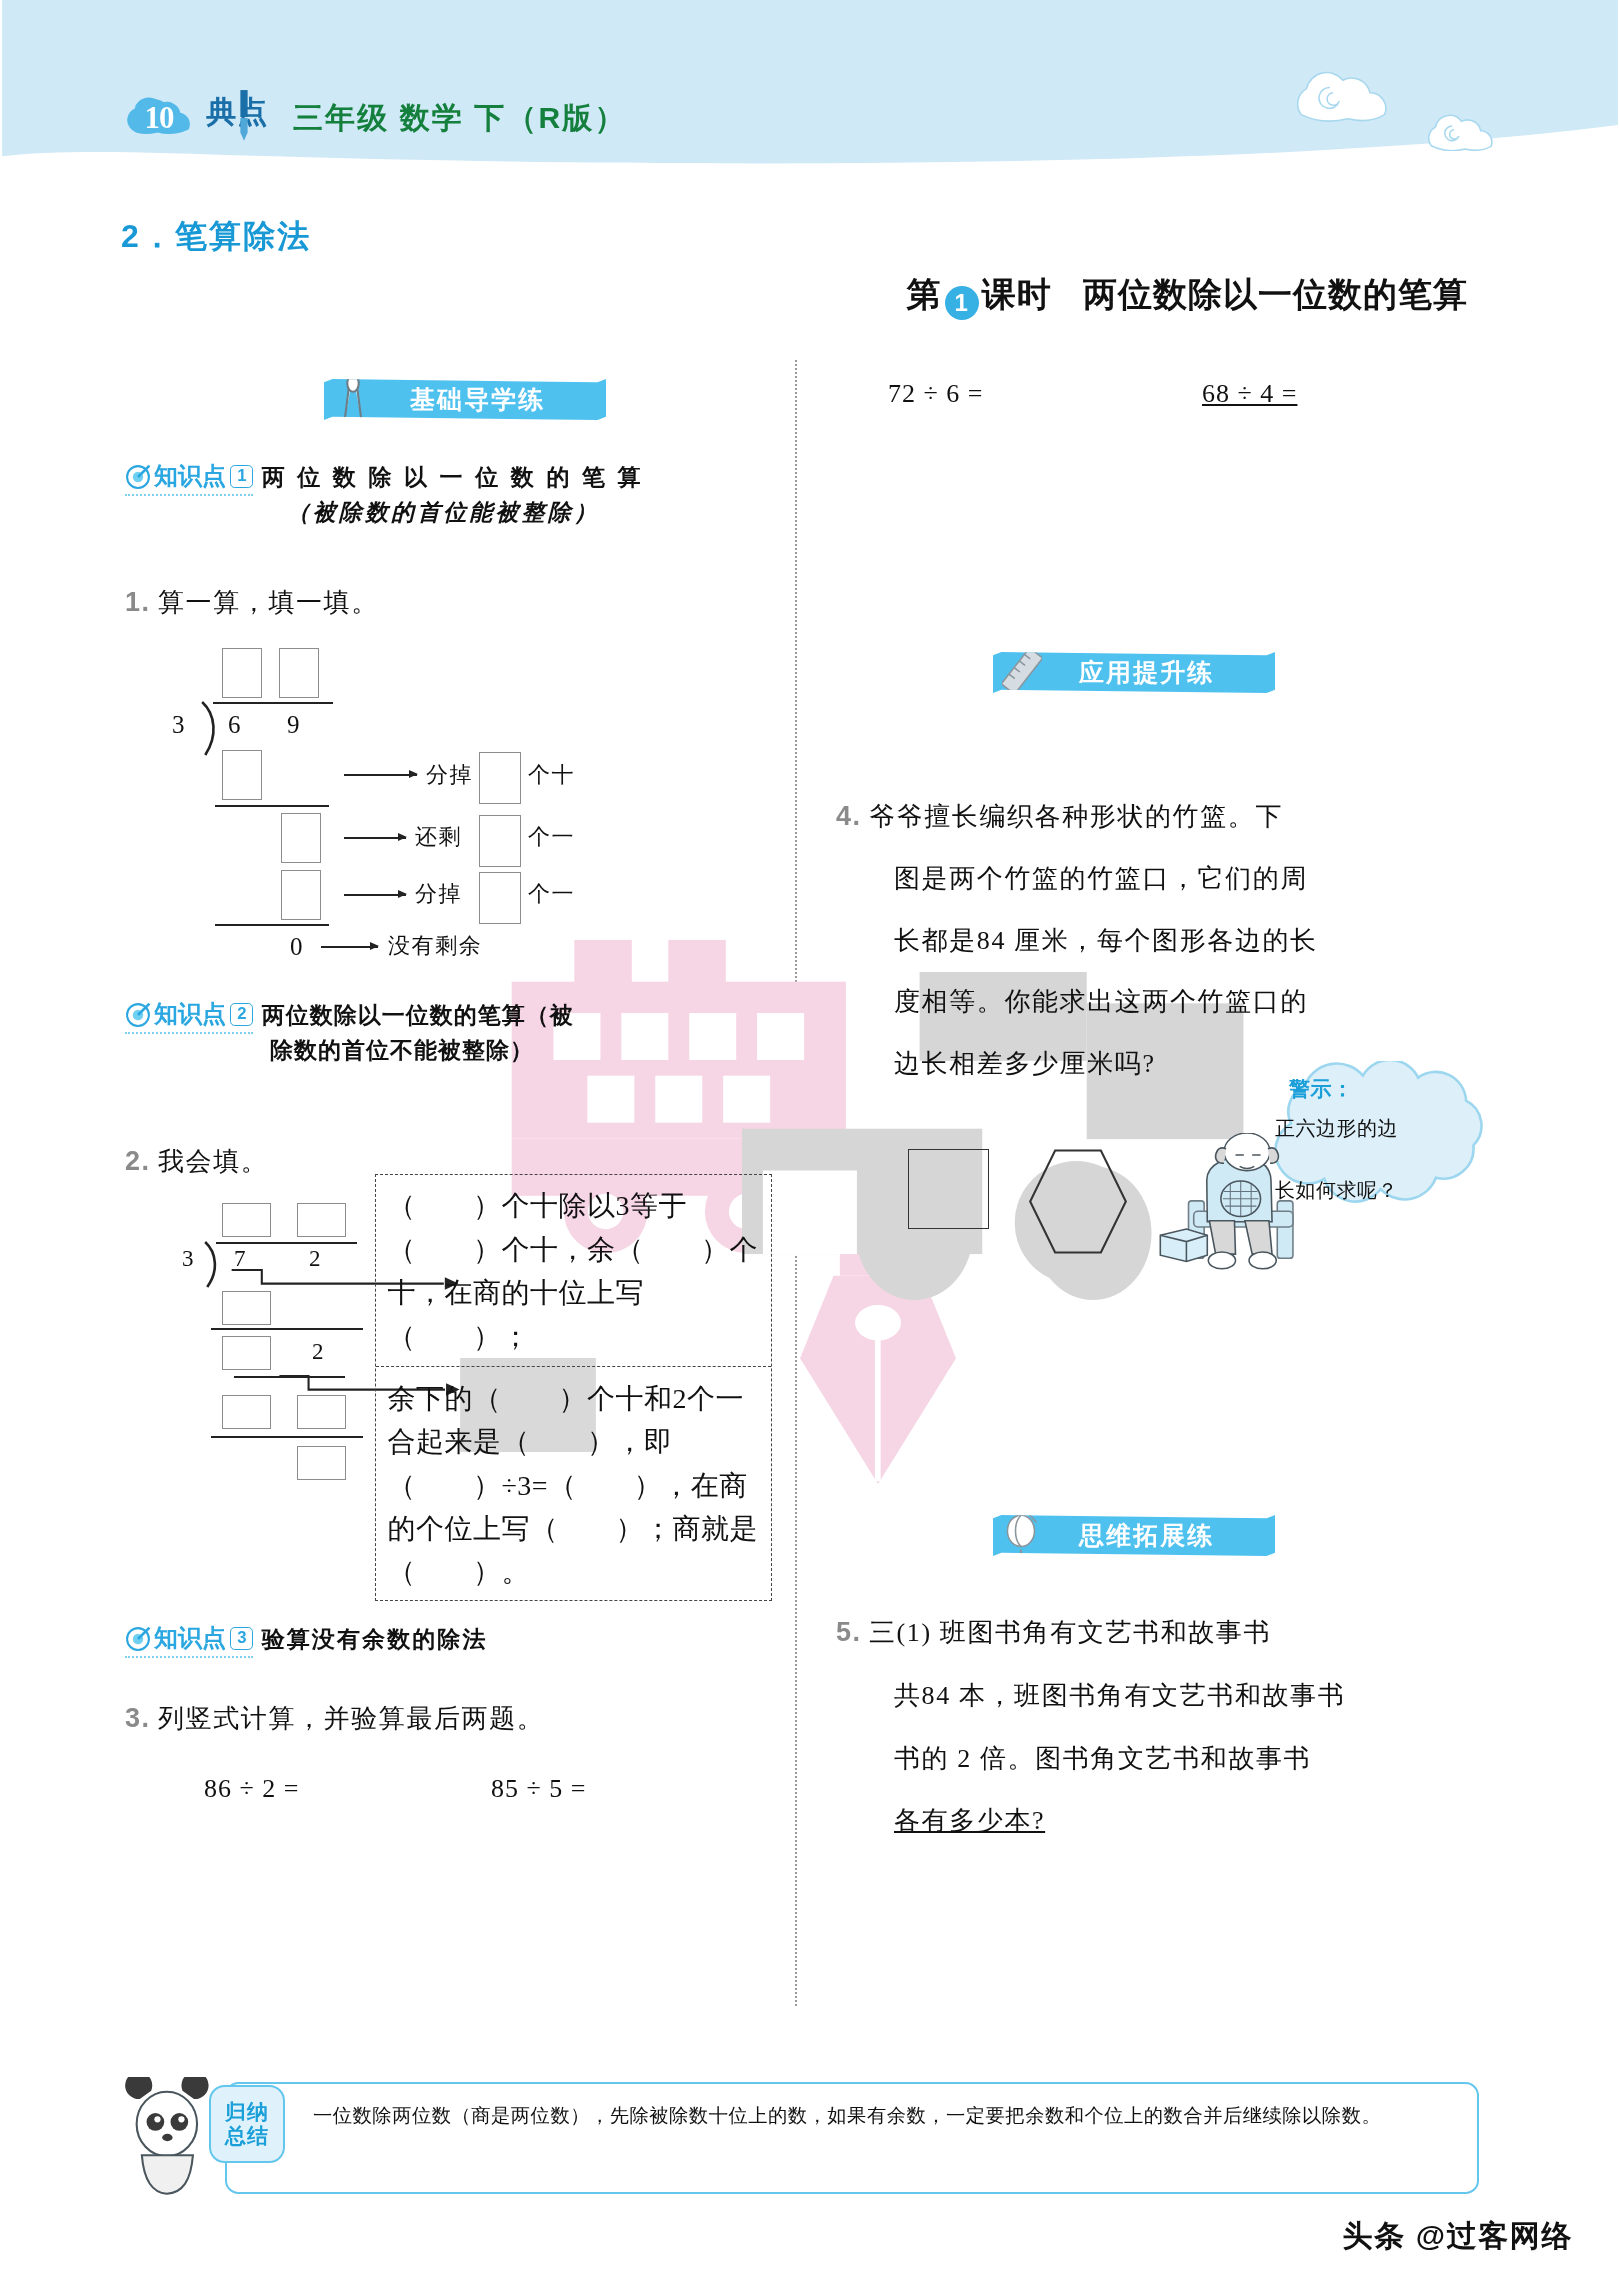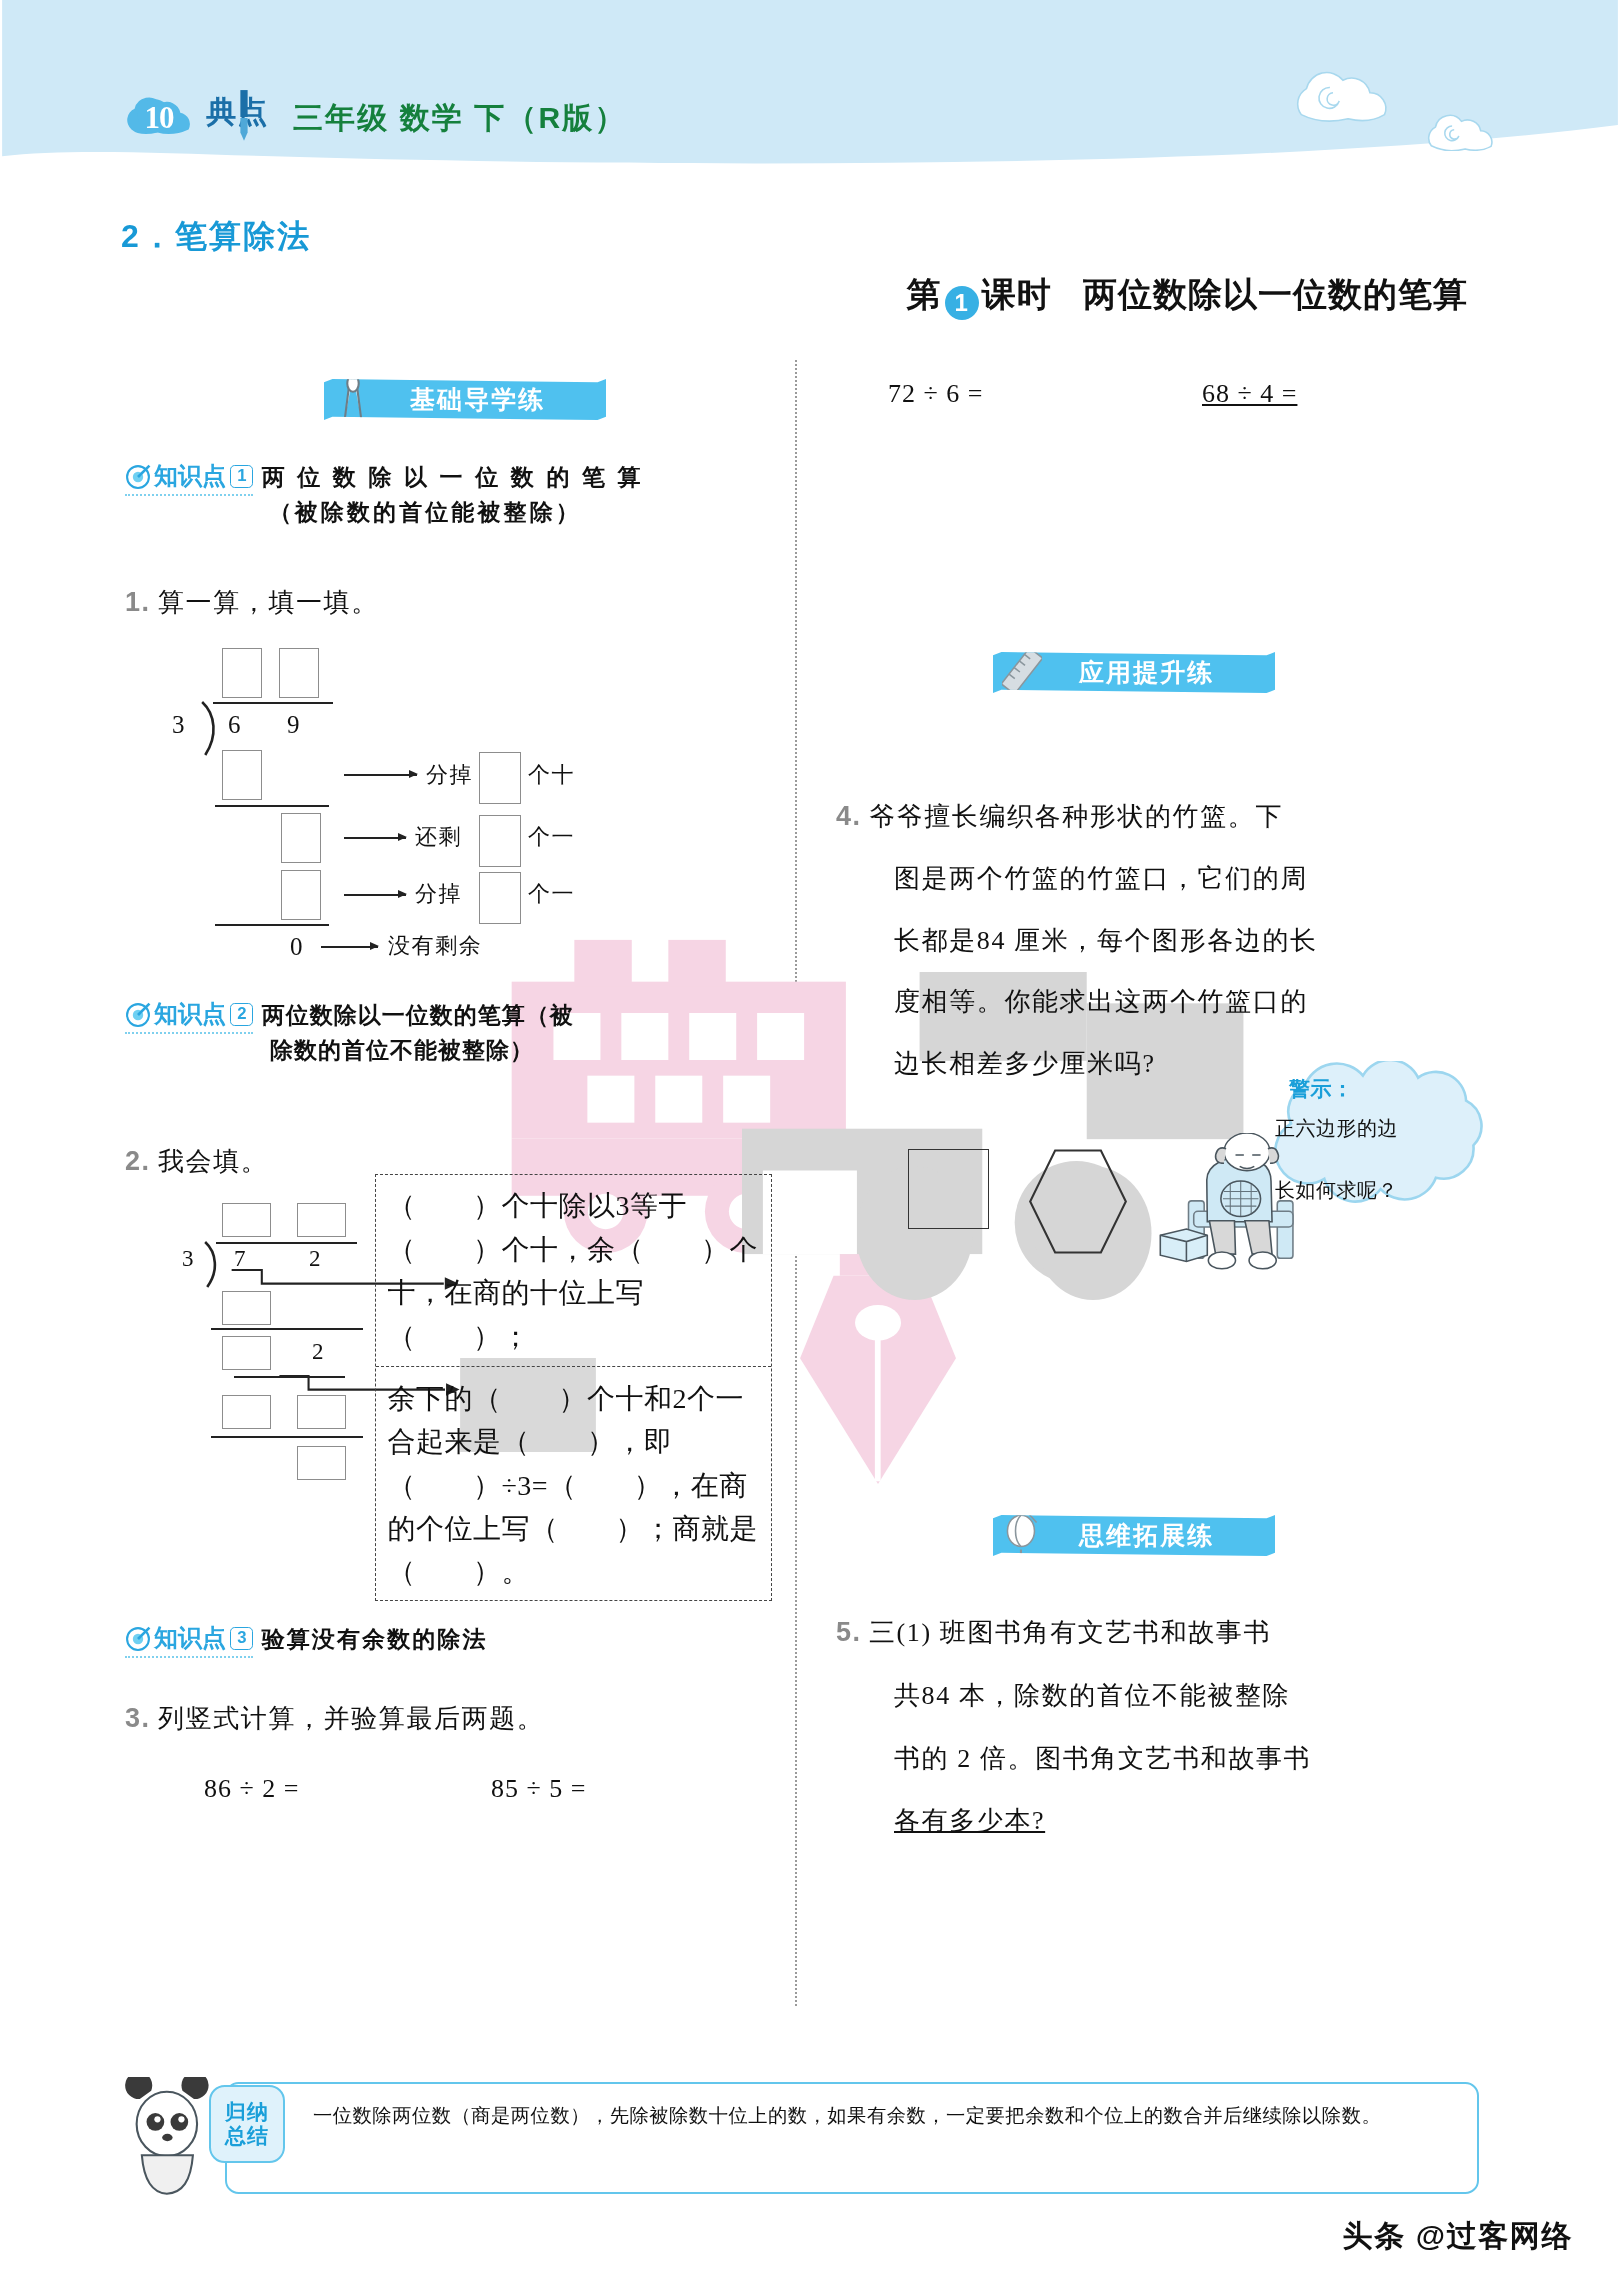--- a/index.html
+++ b/index.html
@@ -297,21 +297,21 @@
       <svg class="target" viewBox="0 0 50 50">
         <circle cx="25" cy="27" r="21" fill="none" stroke="#2aa6e0" stroke-width="4"></circle>
         <circle cx="25" cy="27" r="10" fill="#6fd0f2"></circle>
         <path d="M25,27 L47,5" stroke="#2aa6e0" stroke-width="5" fill="none"></path>
       </svg>
       <span>知识点</span>
       <span class="sqnum">1</span>
     </span>
     <span class="kp-text">
       <span>两 位 数 除 以 一 位 数 的 笔 算</span><br>
-      <span style="display:inline-block;margin-left:7px;">（被除数的首位能被整除）</span>
+      <span style="display:inline-block;margin-left:25px;font-style:italic;">（被除数的首位能被整除）</span>
     </span>
   </div>
 
   <div class="q" style="left:125px;top:585px;">
     <span class="qn">1.</span><span>算一算，填一填。</span>
   </div>
 
   <div class="ld" style="left:172px;top:648px;width:585px;height:324px;">
 
     <div class="ldbox" style="left:50px;top:0px;width:38px;height:48px;"></div>
@@ -526,21 +526,21 @@
       <path d="M36,80 L36,94 M22,94 H50" stroke="#8a969d" stroke-width="4" fill="none"></path>
       <path d="M50,10 L66,28" stroke="#8a969d" stroke-width="3" fill="none"></path>
     </svg>
     <span>思维拓展练</span>
   </div>
 
   <div class="q" style="left:836px;top:1615px;">
     <span class="qn">5.</span><span>三(1) 班图书角有文艺书和故事书</span>
   </div>
   <div class="q" style="left:894px;top:1678px;">
-    <span>共84 本，除数的首位不能被整除</span>
+    <span>共84 本，班图书角有文艺书和故事书</span>
   </div>
   <div class="q" style="left:894px;top:1741px;">
     <span>书的 2 倍。图书角文艺书和故事书</span>
   </div>
   <div class="q" style="left:894px;top:1803px;text-decoration:underline;">
     <span>各有多少本?</span>
   </div>
 
   <svg style="position:absolute;left:121px;top:2077px;" width="99" height="120" viewBox="0 0 190 230">
     <ellipse cx="88" cy="90" rx="58" ry="62" fill="#ffffff" stroke="#4a565e" stroke-width="4"></ellipse>

